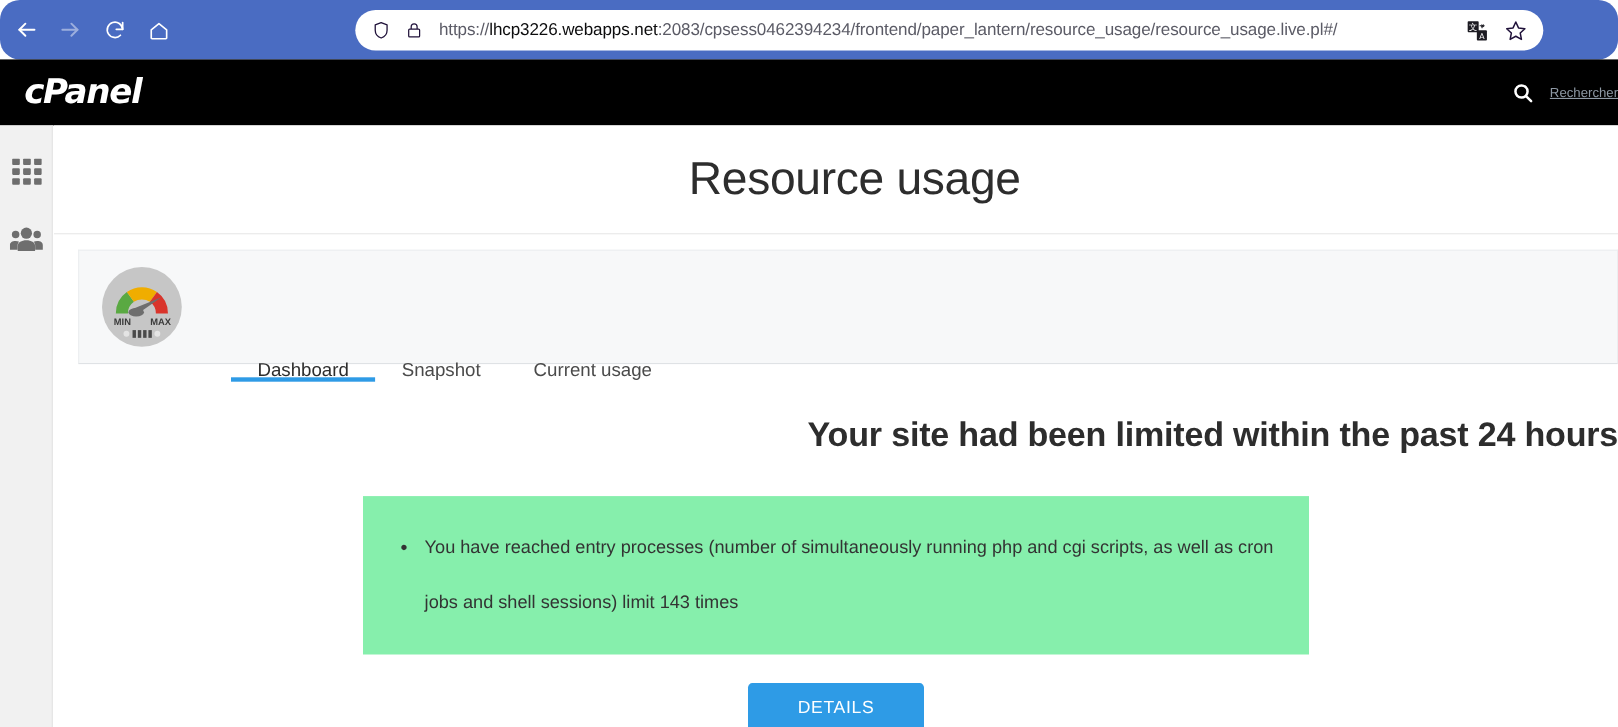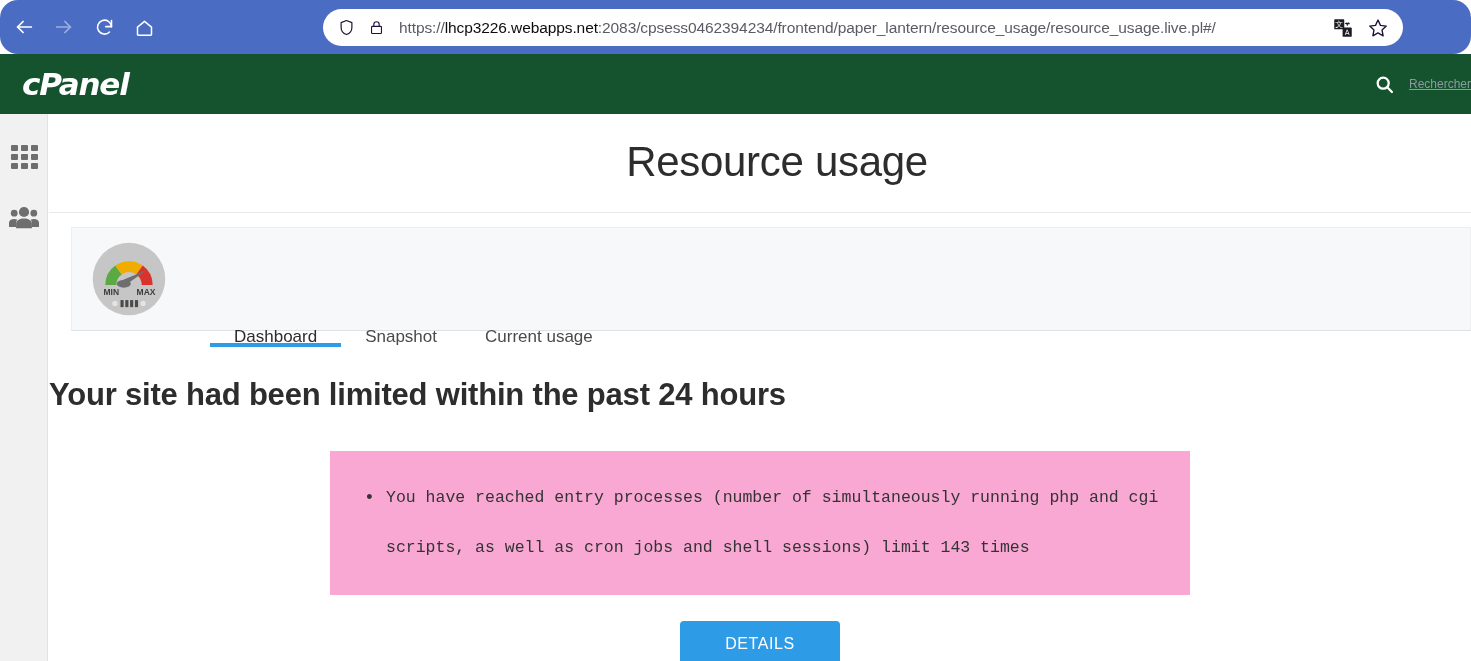--- a/index.html
+++ b/index.html
@@ -60,21 +60,21 @@
   }
   .url-text .dim { color: #5b5b66; }
   .urlbar .translate-icon { flex: 0 0 auto; margin: 0 14px 0 10px; display:flex; }
   .urlbar .star-icon { flex: 0 0 auto; display:flex; }
 
   
   .cp-header {
     position: absolute;
     top: 54px; left: 0;
     width: 1471px; height: 60px;
-    background: #14532d;
+    background: #000000;
     display: flex;
     align-items: center;
   }
   .cp-logo {
     margin-left: 22px;
     font-family: "DejaVu Sans", sans-serif;
     font-weight: bold;
     font-style: italic;
     font-size: 31px;
     color: #ffffff;
@@ -170,32 +170,31 @@
   .tab.active::after {
     content: "";
     position: absolute;
     left: 0; right: 0; bottom: 0;
     height: 4px;
     background: #2e9be6;
   }
 
   .alert-heading {
     margin-top: 46px;
-    text-align: left;
+    text-align: right;
     font-size: 31px;
     font-weight: bold;
     color: #2d2d2d;
     letter-spacing: -0.2px;
   }
   .alert-box {
     margin: 38px auto 0 auto;
     width: 860px;
-    background: #f9a8d4;
+    background: #86efac;
     padding: 22px 30px 22px 34px;
-    font-family: Liberation Mono, monospace;
   }
   .alert-box ul { list-style: none; }
   .alert-box li {
     position: relative;
     padding-left: 22px;
     font-size: 16.5px;
     line-height: 50px;
     color: #333333;
   }
   .alert-box li::before {

